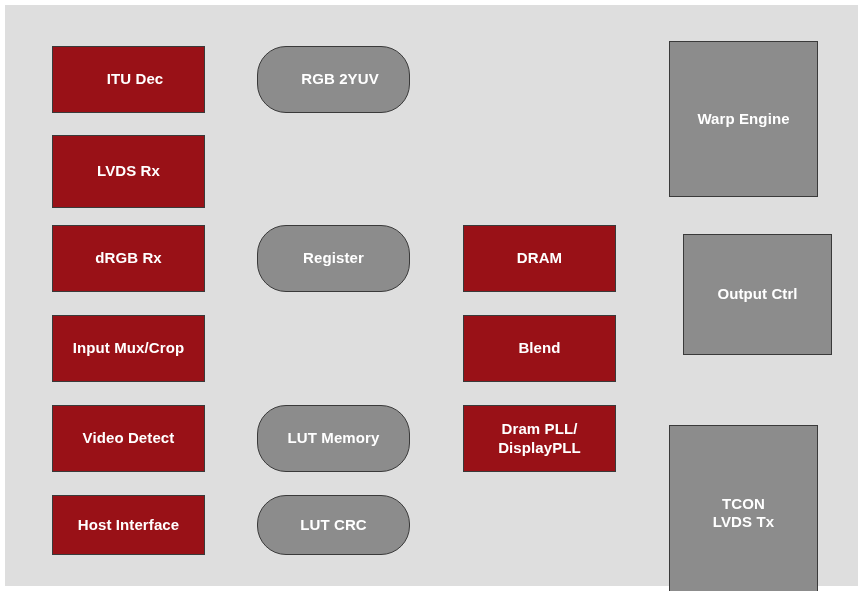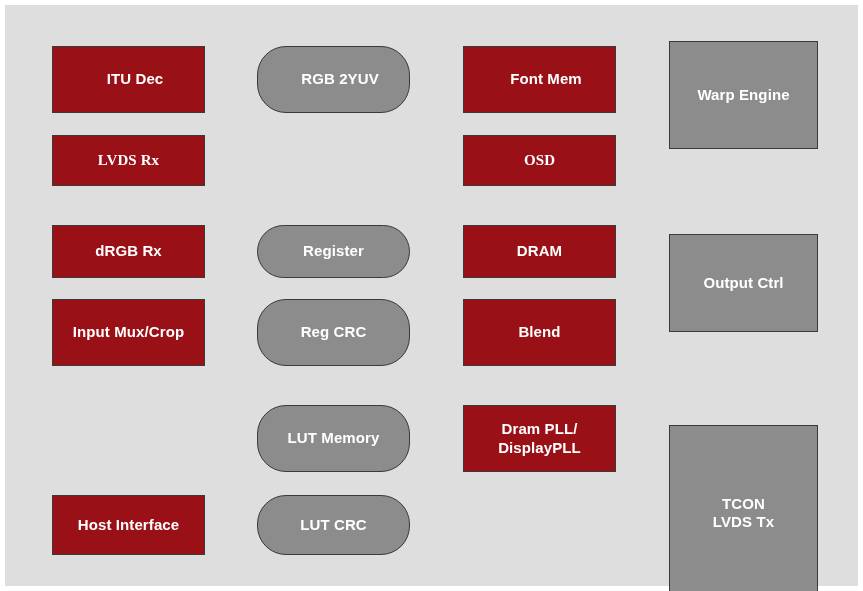--- a/index.html
+++ b/index.html
@@ -63,76 +63,70 @@
     padding: 0 4px;
   }
 
   
   .col1 { left: 47px;  width: 153px; }
   .col2 { left: 252px; width: 153px; border-radius: 29px; }
   .col3 { left: 458px; width: 153px; }
 
   
   .row1 { top: 41px;  height: 67px; padding-left: 13px; }
-  .row2 { top: 130px; height: 51px; font-family: Liberation Serif, serif; }
-  .row3 { top: 220px; height: 53px; }
-  .row4 { top: 294px; height: 67px; text-align: center; }
+  .row2 { top: 130px; height: 73px; }
+  .row3 { top: 220px; height: 67px; }
+  .row4 { top: 310px; height: 67px; text-align: center; }
   .row5 { top: 400px; height: 67px; }
   .row6 { top: 490px; height: 60px; }
 
   
   .col4 { left: 664px; width: 149px; }
-  .big1 { top: 36px;  height: 108px; }
-  .big2 { top: 229px; height: 98px; }
+  .big1 { top: 36px;  height: 156px; }
+  .big2 { top: 229px; height: 121px; margin-left: 14px; }
   .big3 { top: 420px; height: 176px; }
 </style>
 </head>
 <body>
 
 <div id="diagram-canvas">
   <div id="panel">
 
     <div class="block red col1 row1">
       <span class="label">ITU Dec</span>
     </div>
     <div class="block red col1 row2">
       <span class="label">LVDS Rx</span>
     </div>
     <div class="block red col1 row3">
       <span class="label">dRGB Rx</span>
     </div>
     <div class="block red col1 row4">
       <span class="label">Input Mux/Crop</span>
     </div>
+    <div class="block red col1 row5">
+      <span class="label">Video Detect</span>
+    </div>
     <div class="block red col1 row6">
       <span class="label">Host Interface</span>
     </div>
 
     <div class="block gray col2 row1">
       <span class="label">RGB 2YUV</span>
     </div>
     <div class="block gray col2 row3">
       <span class="label">Register</span>
     </div>
-    <div class="block gray col2 row4">
-      <span class="label">Reg CRC</span>
-    </div>
     <div class="block gray col2 row5">
       <span class="label">LUT Memory</span>
     </div>
     <div class="block gray col2 row6">
       <span class="label">LUT CRC</span>
     </div>
 
-    <div class="block red col3 row1">
-      <span class="label">Font Mem</span>
-    </div>
-    <div class="block red col3 row2">
-      <span class="label">OSD</span>
-    </div>
     <div class="block red col3 row3">
       <span class="label">DRAM</span>
     </div>
     <div class="block red col3 row4">
       <span class="label">Blend</span>
     </div>
     <div class="block red col3 row5">
       <span class="label">Dram PLL/
 DisplayPLL</span>
     </div>

